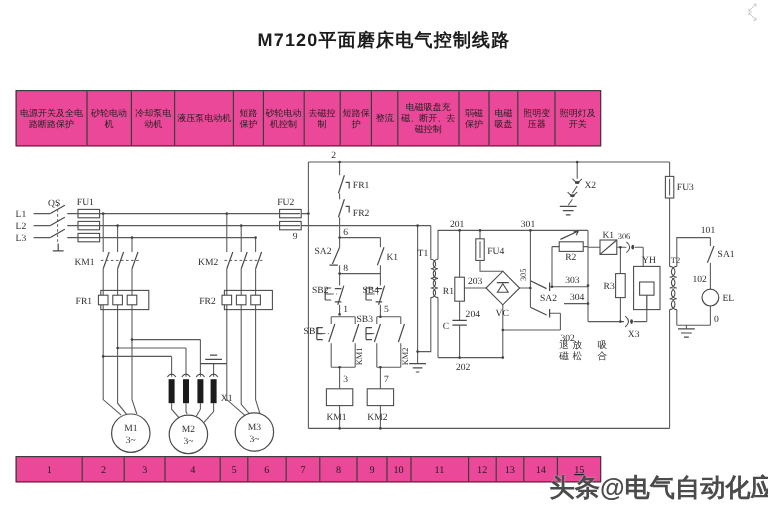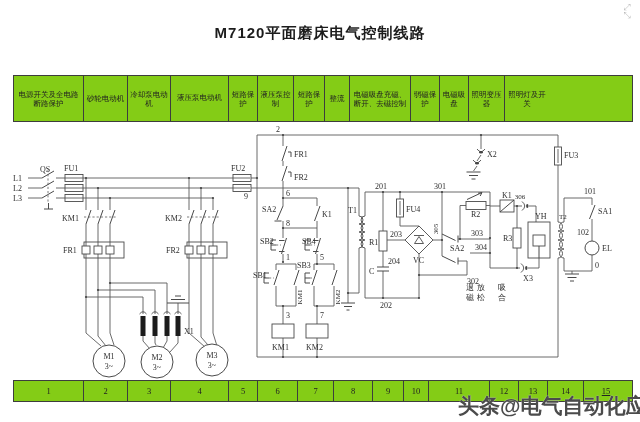--- a/index.html
+++ b/index.html
@@ -4,21 +4,21 @@
 <style>
   html,body{margin:0;padding:0;background:#e8e8e8;}
   #page{position:relative;width:640px;height:422px;background:#ffffff;overflow:hidden;
         font-family:"Liberation Serif","DejaVu Serif",serif;color:#333;}
   #title{position:absolute;left:0;right:0;top:24px;text-align:center;
          font-family:"Liberation Sans","DejaVu Sans",sans-serif;
          font-weight:bold;font-size:15px;color:#1c1c1c;letter-spacing:1px;}
   #corner{position:absolute;top:3px;right:5px;width:16px;height:18px;color:#b9b9b9;
           font-size:9px;line-height:8px;text-align:center;cursor:pointer;
           font-family:"DejaVu Sans",sans-serif;}
-  .hrow{position:absolute;left:13px;width:620px;display:flex;border:1px solid #3d3d3d;box-sizing:border-box;background:#84cc16;}
+  .hrow{position:absolute;left:13px;width:488px;display:flex;border:1px solid #3d3d3d;box-sizing:border-box;background:#ec4899;}
   #hdr{top:75px;height:47px;}
   #ftr{top:380px;height:22px;}
   .hcell{box-sizing:border-box;border-right:1px solid #3d3d3d;display:flex;align-items:center;justify-content:center;
          text-align:center;font-size:7.5px;line-height:9px;padding:1px;color:#222;}
   .hcell:last-child{border-right:none;}
   .fcell{box-sizing:border-box;border-right:1px solid #3d3d3d;display:flex;align-items:center;justify-content:center;
          font-size:8.5px;color:#222;}
   .fcell:last-child{border-right:none;text-decoration:underline;}
   #cir{position:absolute;left:0;top:0;}
   #wm{position:absolute;left:458px;top:392px;font-family:"Liberation Sans","DejaVu Sans",sans-serif;
@@ -32,23 +32,24 @@
 <body>
 
 <div id="page">
   <div id="title">M7120平面磨床电气控制线路</div>
   <div id="corner"><span>⤢</span><br><span>⤡</span></div>
 
   <div id="hdr" class="hrow">
       <div class="hcell" style="width: 70px;">电源开关及全电路断路保护</div>
       <div class="hcell" style="width: 44px;">砂轮电动机</div>
       <div class="hcell" style="width: 43px;">冷却泵电动机</div>
-      <div class="hcell" style="width: 58px; font-family: Liberation Mono, monospace;">液压泵电动机</div>
+      <div class="hcell" style="width: 58px;">液压泵电动机</div>
       <div class="hcell" style="width: 29px;">短路保护</div>
-      <div class="hcell" style="width: 36px;">液压泵控制</div>
+      <div class="hcell" style="width: 40px;">砂轮电动机控制</div>
+      <div class="hcell" style="width: 36px;">去磁控制</div>
       <div class="hcell" style="width: 31px;">短路保护</div>
       <div class="hcell" style="width: 25px;">整流</div>
       <div class="hcell" style="width: 61px;">电磁吸盘充磁、断开、去磁控制</div>
       <div class="hcell" style="width: 29px;">弱磁保护</div>
       <div class="hcell" style="width: 29px;">电磁吸盘</div>
       <div class="hcell" style="width: 36px;">照明变压器</div>
       <div class="hcell" style="width: 44px;">照明灯及开关</div>
     </div>
 
   <svg id="cir" width="640" height="422" viewBox="0 0 640 422">

